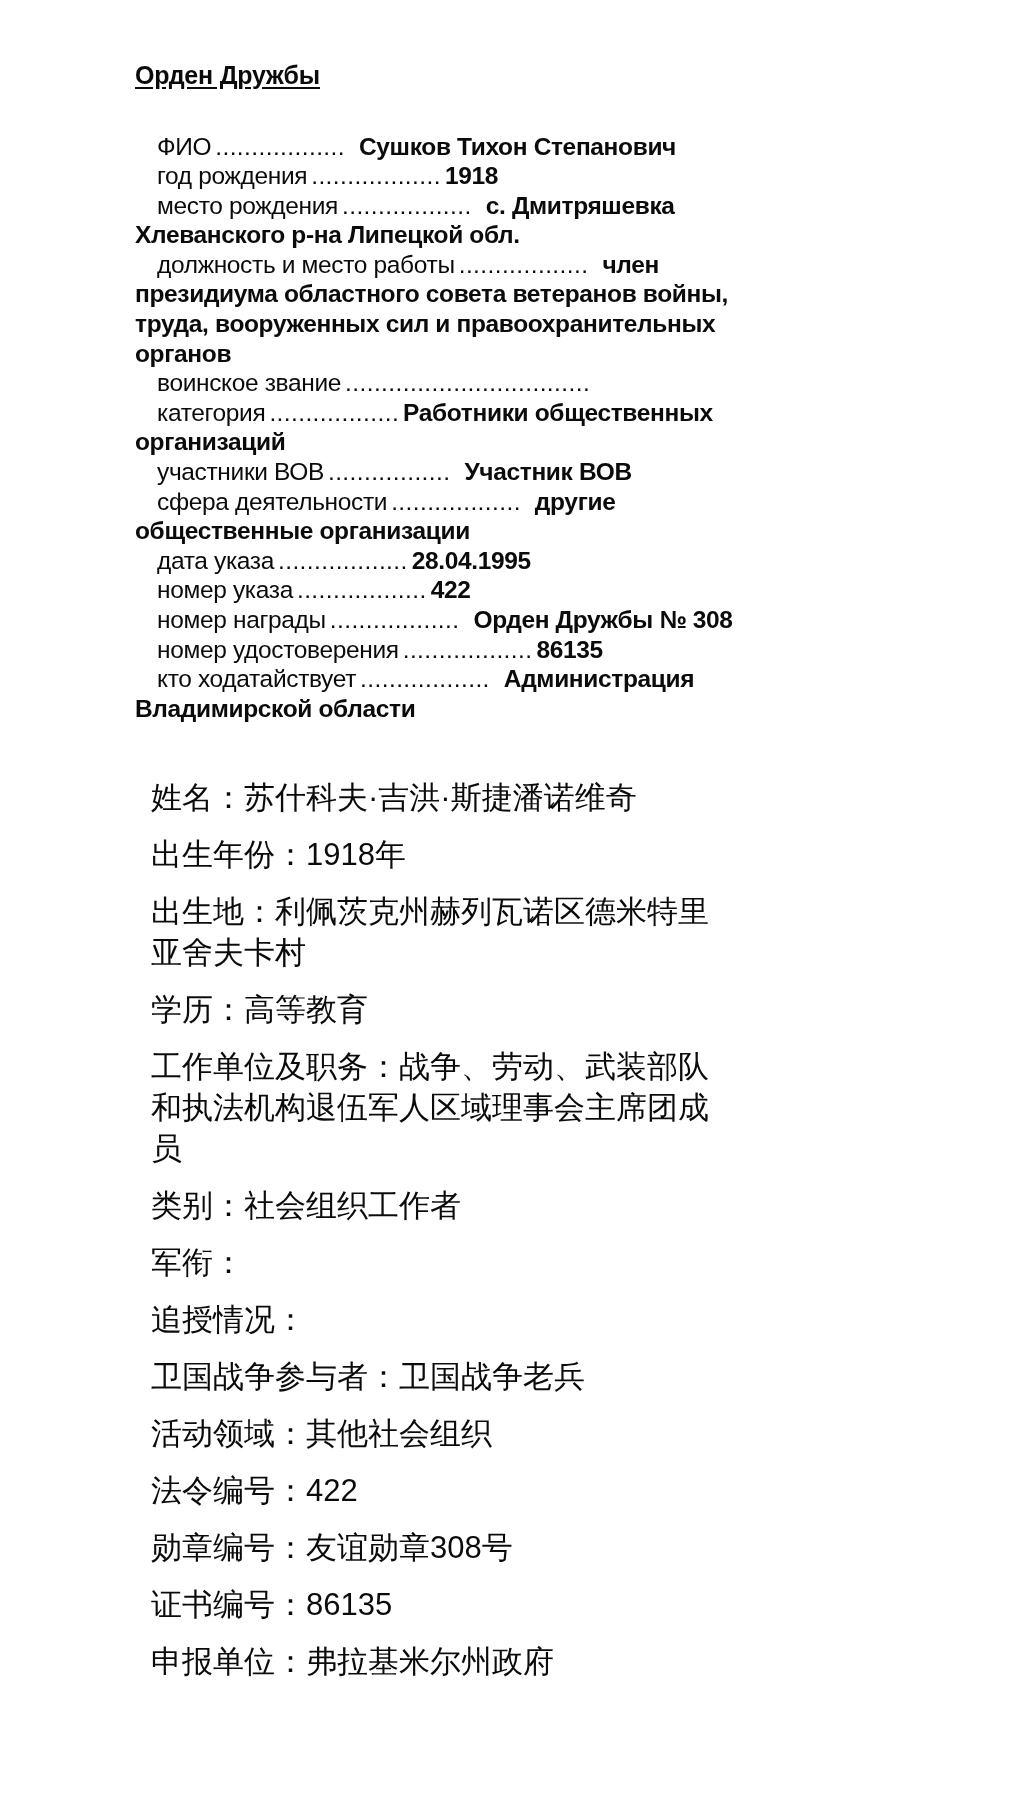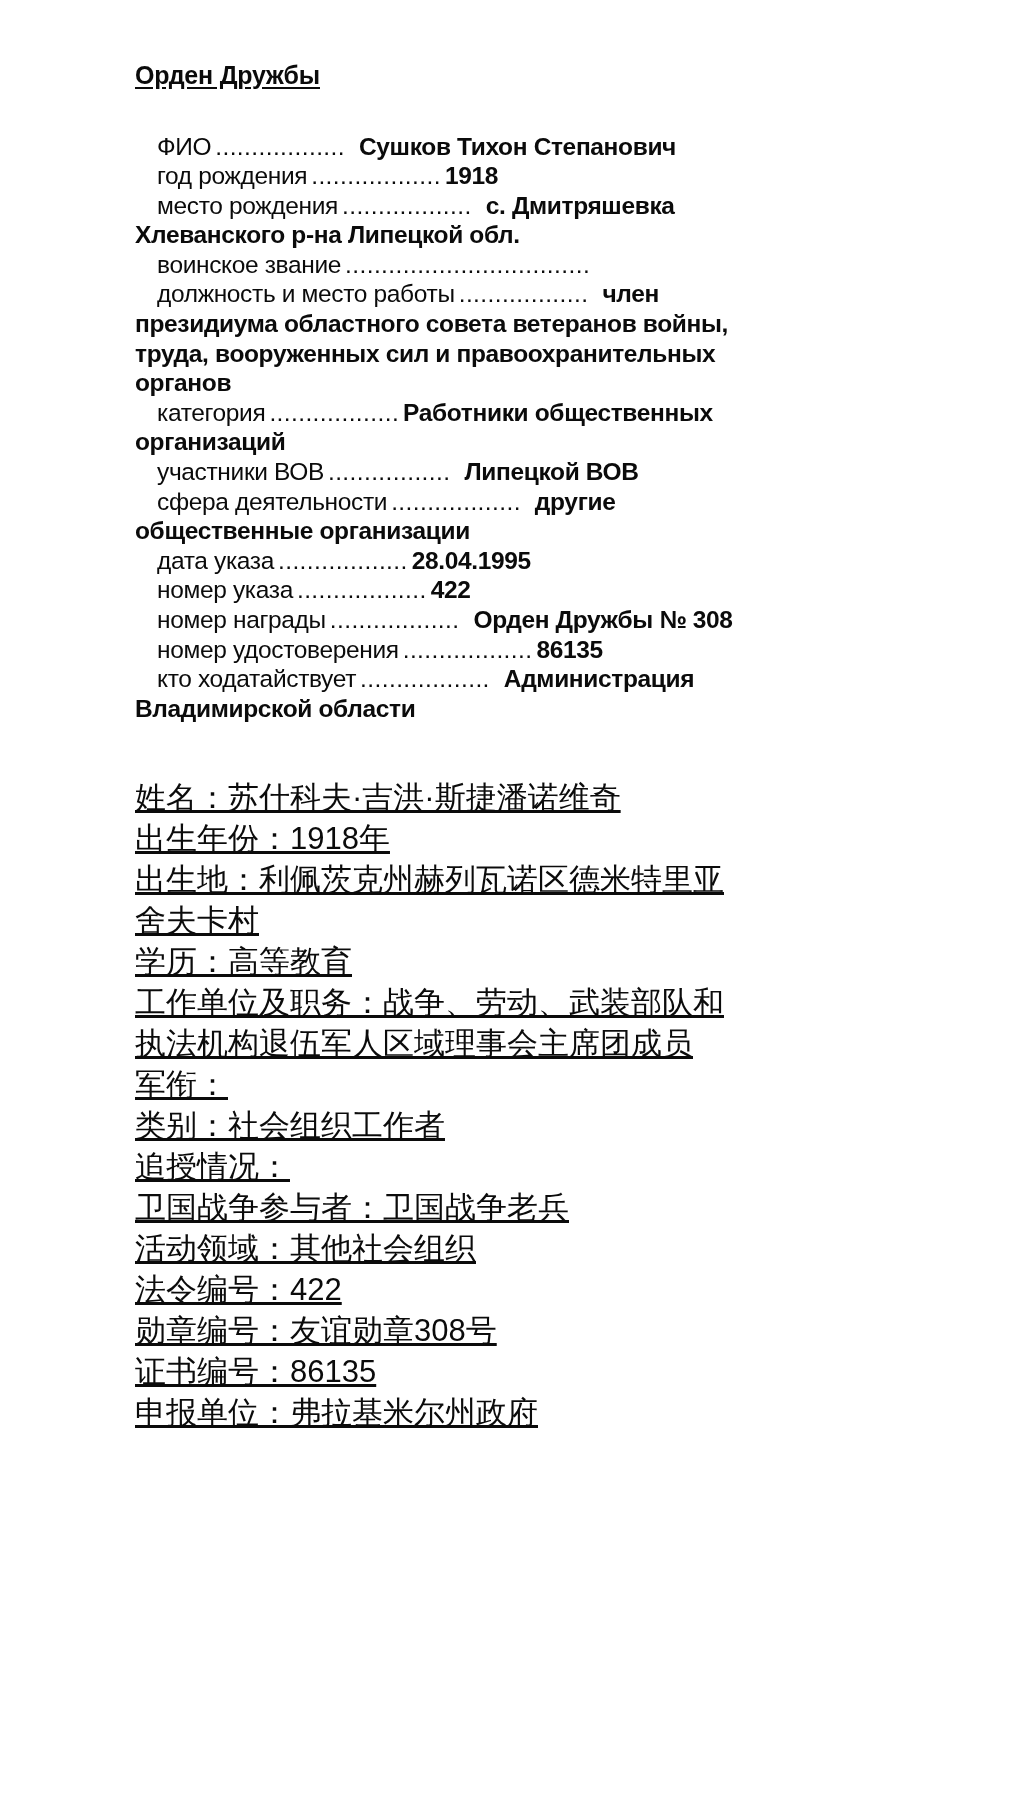--- a/index.html
+++ b/index.html
@@ -61,23 +61,22 @@
   
   .cn-block {
     margin-top: 54px;
     font-size: 31px;
     line-height: 41px;
     letter-spacing: 0px;
     max-width: 790px;
     font-weight: normal;
   }
   .cn-line {
-    margin: 0;
+    margin: 16px;
     padding: 0;
-    text-decoration: underline;
   }
 </style>
 </head>
 <body>
 
 <div class="page">
 
   <div class="doc-title">Орден Дружбы</div>
 
   <div class="ru-block">
@@ -89,34 +88,34 @@
     <p class="ru-line">
       <span class="lbl">год рождения</span><span class="gap-sm"></span><span class="dots">..................</span><span class="gap-sm"></span><span class="val">1918</span>
     </p>
 
     <p class="ru-line">
       <span class="lbl">место рождения</span><span class="gap-sm"></span><span class="dots">..................</span><span class="gap-md"></span><span class="val">с. Дмитряшевка Хлеванского р-на Липецкой обл.</span>
     </p>
 
 
     <p class="ru-line">
-      <span class="lbl">воинское звание</span><span class="gap-sm"></span><span class="dots">..................................</span><span class="val"></span>
+      <span class="lbl">должность и место работы</span><span class="gap-sm"></span><span class="dots">..................</span><span class="gap-md"></span><span class="val">член президиума областного совета ветеранов войны, труда, вооруженных сил и правоохранительных органов</span>
     </p>
 
     <p class="ru-line">
-      <span class="lbl">должность и место работы</span><span class="gap-sm"></span><span class="dots">..................</span><span class="gap-md"></span><span class="val">член президиума областного совета ветеранов войны, труда, вооруженных сил и правоохранительных органов</span>
+      <span class="lbl">воинское звание</span><span class="gap-sm"></span><span class="dots">..................................</span><span class="val"></span>
     </p>
 
     <p class="ru-line">
       <span class="lbl">категория</span><span class="gap-sm"></span><span class="dots">..................</span><span class="gap-sm"></span><span class="val">Работники общественных организаций</span>
     </p>
 
 
     <p class="ru-line">
-      <span class="lbl">участники ВОВ</span><span class="gap-sm"></span><span class="dots">.................</span><span class="gap-md"></span><span class="val">Липецкой ВОВ</span>
+      <span class="lbl">участники ВОВ</span><span class="gap-sm"></span><span class="dots">.................</span><span class="gap-md"></span><span class="val">Участник ВОВ</span>
     </p>
 
     <p class="ru-line">
       <span class="lbl">сфера деятельности</span><span class="gap-sm"></span><span class="dots">..................</span><span class="gap-md"></span><span class="val">другие общественные организации</span>
     </p>
 
     <p class="ru-line">
       <span class="lbl">дата указа</span><span class="gap-sm"></span><span class="dots">..................</span><span class="gap-sm"></span><span class="val">28.04.1995</span>
     </p>
 
@@ -137,22 +136,22 @@
     </p>
 
   </div>
 
   <div class="cn-block">
     <p class="cn-line">姓名：苏什科夫·吉洪·斯捷潘诺维奇</p>
     <p class="cn-line">出生年份：1918年</p>
     <p class="cn-line">出生地：利佩茨克州赫列瓦诺区德米特里亚舍夫卡村</p>
     <p class="cn-line">学历：高等教育</p>
     <p class="cn-line">工作单位及职务：战争、劳动、武装部队和执法机构退伍军人区域理事会主席团成员</p>
+    <p class="cn-line">类别：社会组织工作者</p>
     <p class="cn-line">军衔：</p>
-    <p class="cn-line">类别：社会组织工作者</p>
     <p class="cn-line">追授情况：</p>
     <p class="cn-line">卫国战争参与者：卫国战争老兵</p>
     <p class="cn-line">活动领域：其他社会组织</p>
     <p class="cn-line">法令编号：422</p>
     <p class="cn-line">勋章编号：友谊勋章308号</p>
     <p class="cn-line">证书编号：86135</p>
     <p class="cn-line">申报单位：弗拉基米尔州政府</p>
   </div>
 
 </div>

